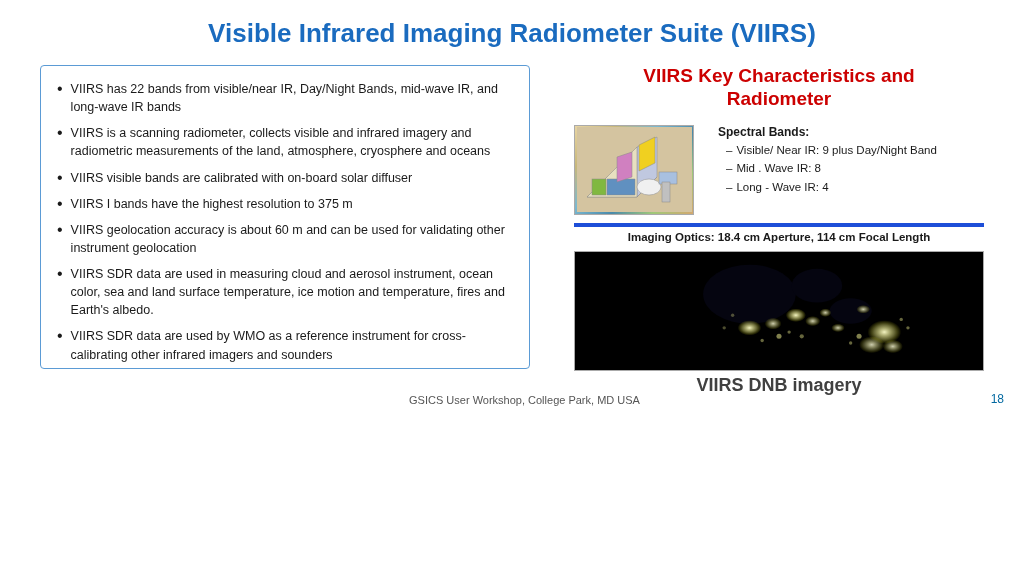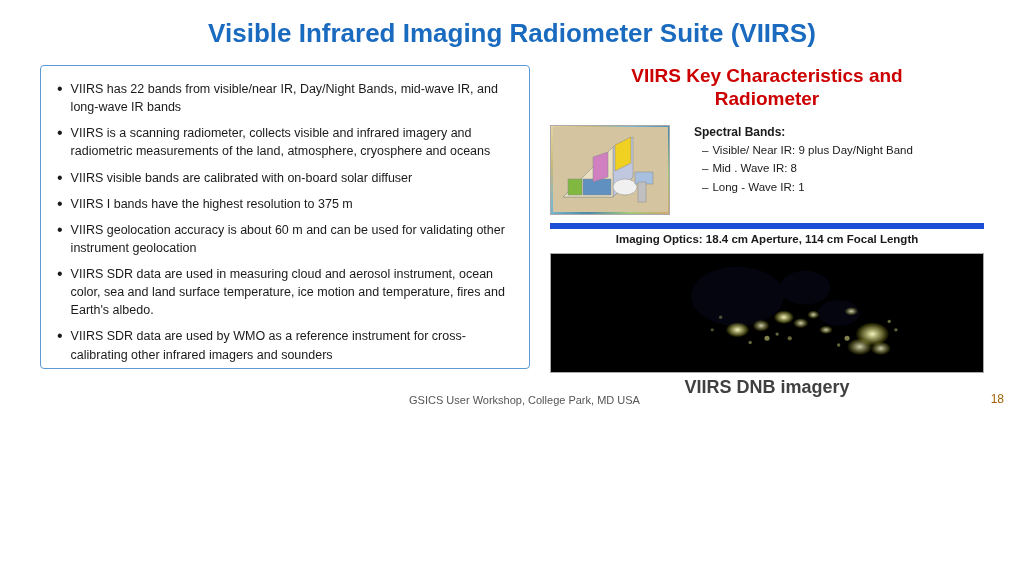--- a/index.html
+++ b/index.html
@@ -68,20 +68,21 @@
     .left-panel ul li .text {
       flex: 1;
     }
 
     
     .right-panel {
       flex: 1;
       display: flex;
       flex-direction: column;
       gap: 8px;
+      margin-left: 24px;
     }
 
     .key-characteristics {
       text-align: center;
     }
 
     .key-characteristics .kc-title {
       font-size: 19px;
       font-weight: bold;
       color: #cc0000;
@@ -141,21 +142,21 @@
     .spectral-bands ul li::before {
       content: '–';
       flex-shrink: 0;
     }
 
     .imaging-optics {
       font-size: 11.5px;
       color: #1a1a1a;
       font-weight: bold;
       text-align: center;
-      border-top: 6px solid #1d4ed8;
+      border-top: 4px solid #1d4ed8;
       padding-top: 4px;
     }
 
     .dnb-image-container {
       flex: 1;
       display: flex;
       flex-direction: column;
       align-items: center;
     }
 
@@ -195,21 +196,21 @@
       font-size: 11px;
       color: #555;
       margin-left: 25px;
     }
 
     .page-number {
       position: absolute;
       bottom: 6px;
       right: 20px;
       font-size: 12px;
-      color: #a16207;
+      color: #0369a1;
     }
   </style>
 </head>
 <body>
 
 <div class="slide">
 
   <h1 class="main-title">Visible Infrared Imaging Radiometer Suite (VIIRS)</h1>
 
   <div class="content-area">
@@ -285,21 +286,21 @@
         <div class="spectral-bands">
           <div class="sb-title">Spectral Bands:</div>
           <ul>
             <li>
               <span>Visible/ Near IR: 9 plus Day/Night Band</span>
             </li>
             <li>
               <span>Mid .  Wave IR: 8</span>
             </li>
             <li>
-              <span>Long  - Wave IR: 1</span>
+              <span>Long  - Wave IR: 4</span>
             </li>
           </ul>
         </div>
       </div>
 
       <div class="imaging-optics">Imaging Optics: 18.4 cm Aperture, 114 cm Focal Length</div>
 
       <div class="dnb-image-container">
         <div class="dnb-image">
           <div class="dnb-dark-bg"></div>

